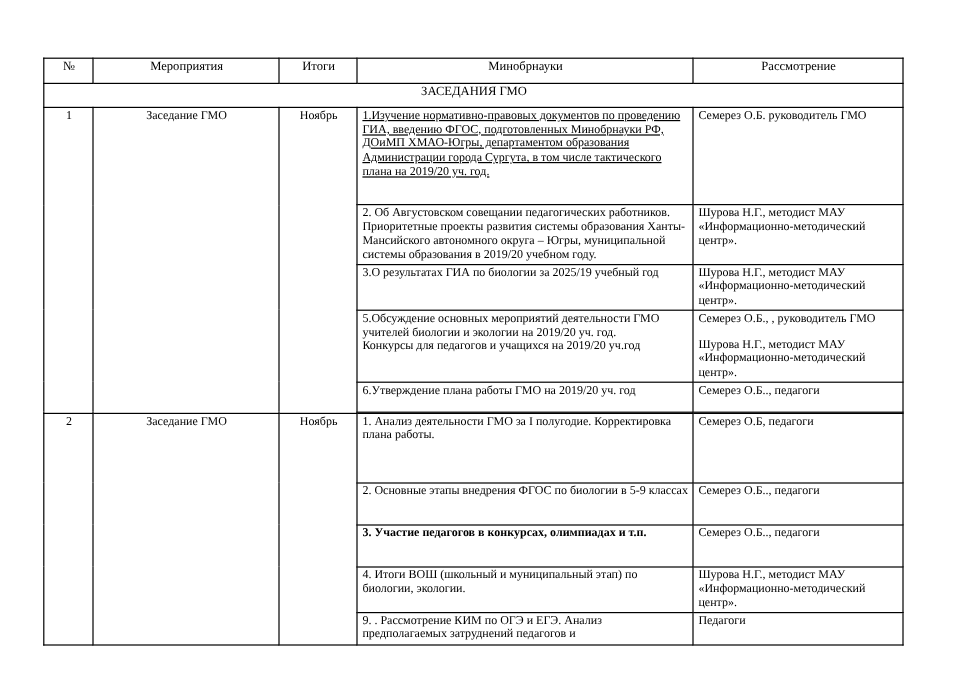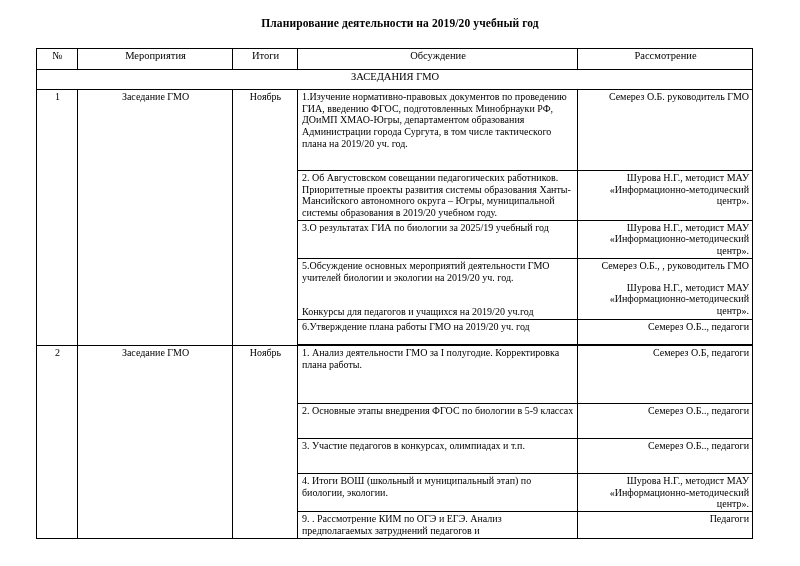--- a/index.html
+++ b/index.html
@@ -76,85 +76,84 @@
     padding-top: 2px;
   }
   td.content {
     text-align: left;
   }
   td.content.justify {
     text-align: justify;
     text-align-last: left;
   }
   td.resp {
-    text-align: right;
+    text-align: left;
     padding-top: 2px;
   }
   .sub {
     display: block;
   }
   .spacer-line {
     display: block;
     height: 1em;
   }
 </style>
 </head>
 <body>
 
 <div class="page">
 
-  <div class="doc-title">Планирование деятельности на 2019/20 учебный год</div>
 
   <table class="plan">
     <colgroup>
       <col class="c-num">
       <col class="c-event">
       <col class="c-date">
       <col class="c-cont">
       <col class="c-resp">
     </colgroup>
 
     <thead>
       <tr>
         <td>№</td>
         <td>Мероприятия</td>
         <td>Итоги</td>
-        <td>Обсуждение</td>
+        <td>Минобрнауки</td>
         <td>Рассмотрение</td>
       </tr>
     </thead>
 
     <tbody>
 
       <tr>
         <td class="section-head" colspan="5">ЗАСЕДАНИЯ ГМО</td>
       </tr>
 
       <tr>
         <td class="ctr-mid" rowspan="6" style="height:80px;">1</td>
         <td class="ctr-mid" rowspan="6">Заседание ГМО</td>
         <td class="ctr-mid" rowspan="6">Ноябрь</td>
-        <td class="content" style="height:78px;">1.Изучение нормативно-правовых  документов по проведению ГИА, введению ФГОС, подготовленных Минобрнауки РФ, ДОиМП ХМАО-Югры, департаментом образования Администрации города Сургута, в том числе тактического плана на 2019/20 уч. год.</td>
+        <td class="content" style="height:78px;text-decoration:underline;">1.Изучение нормативно-правовых  документов по проведению ГИА, введению ФГОС, подготовленных Минобрнауки РФ, ДОиМП ХМАО-Югры, департаментом образования Администрации города Сургута, в том числе тактического плана на 2019/20 уч. год.</td>
         <td class="resp">Семерез О.Б. руководитель ГМО</td>
       </tr>
 
       <tr>
         <td class="content" style="height:43px;">2. Об Августовском совещании педагогических работников. Приоритетные проекты развития системы образования Ханты-Мансийского автономного округа – Югры, муниципальной системы образования в 2019/20 учебном году.</td>
         <td class="resp">Шурова Н.Г., методист МАУ «Информационно-методический центр».</td>
       </tr>
 
       <tr>
         <td class="content justify" style="height:23px;">3.О  результатах  ГИА  по  биологии  за  2025/19 учебный год</td>
         <td class="resp">Шурова Н.Г., методист МАУ «Информационно-методический центр».</td>
       </tr>
 
       <tr>
         <td class="content" style="height:55px;">
           <span class="sub">5.Обсуждение основных мероприятий деятельности ГМО учителей биологии и экологии  на 2019/20 уч. год.</span>
-          <span class="sub justify-part" style="text-align:justify;text-align-last:left;display:block;margin-top:23px;">Конкурсы  для  педагогов  и  учащихся  на  2019/20 уч.год</span>
+          <span class="sub justify-part" style="text-align:justify;text-align-last:left;display:block;">Конкурсы  для  педагогов  и  учащихся  на  2019/20 уч.год</span>
         </td>
         <td class="resp">
           <span class="sub">Семерез О.Б., , руководитель ГМО</span>
           <span class="spacer-line"></span>
           <span class="sub">Шурова Н.Г., методист МАУ «Информационно-методический центр».</span>
         </td>
       </tr>
 
       <tr>
         <td class="content justify" style="height:22px;">6.Утверждение  плана  работы  ГМО  на  2019/20 уч. год</td>
@@ -173,21 +172,21 @@
         <td class="content" style="height:55px;">1.  Анализ деятельности ГМО за I полугодие. Корректировка плана работы.</td>
         <td class="resp">Семерез О.Б, педагоги</td>
       </tr>
 
       <tr>
         <td class="content" style="height:32px;">2.  Основные этапы внедрения ФГОС по биологии в 5-9 классах</td>
         <td class="resp">Семерез О.Б.., педагоги</td>
       </tr>
 
       <tr>
-        <td class="content" style="height:32px;">3.  Участие педагогов в конкурсах, олимпиадах и т.п.</td>
+        <td class="content" style="height:32px;font-weight:bold;">3.  Участие педагогов в конкурсах, олимпиадах и т.п.</td>
         <td class="resp">Семерез О.Б.., педагоги</td>
       </tr>
 
       <tr>
         <td class="content" style="height:30px;">4.  Итоги ВОШ (школьный и муниципальный этап) по биологии, экологии.</td>
         <td class="resp">Шурова Н.Г., методист МАУ «Информационно-методический центр».</td>
       </tr>
 
       <tr>
         <td class="content" style="height:24px;">9.  . Рассмотрение КИМ по ОГЭ и ЕГЭ. Анализ предполагаемых затруднений педагогов и</td>

